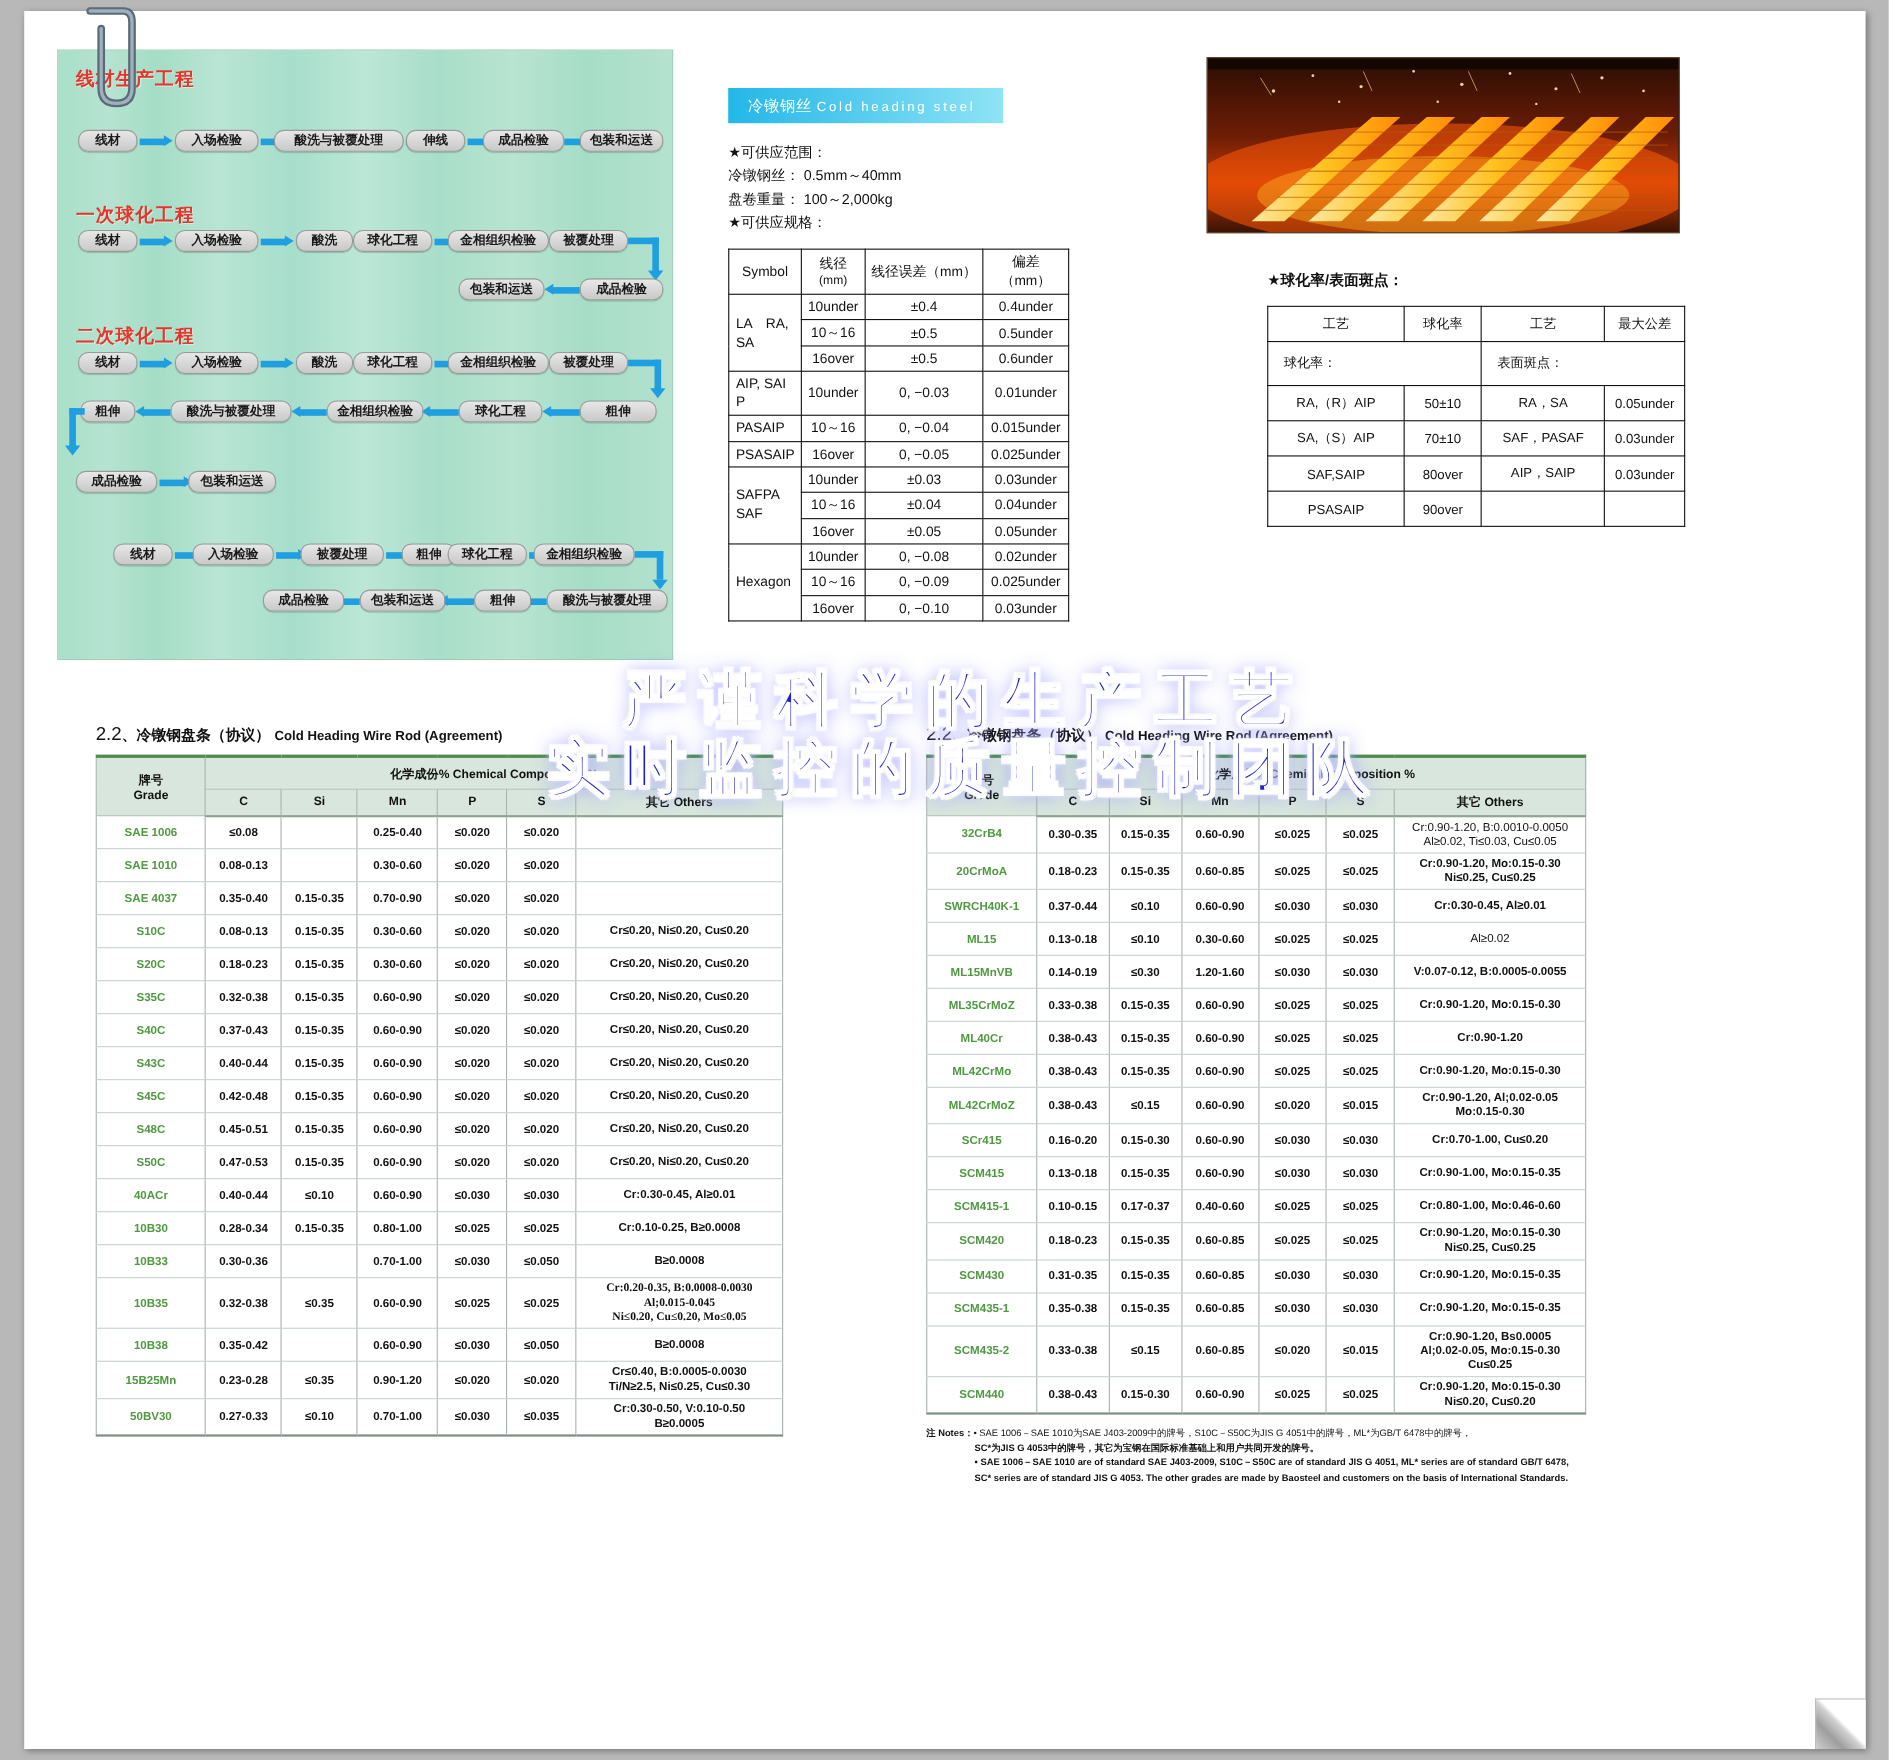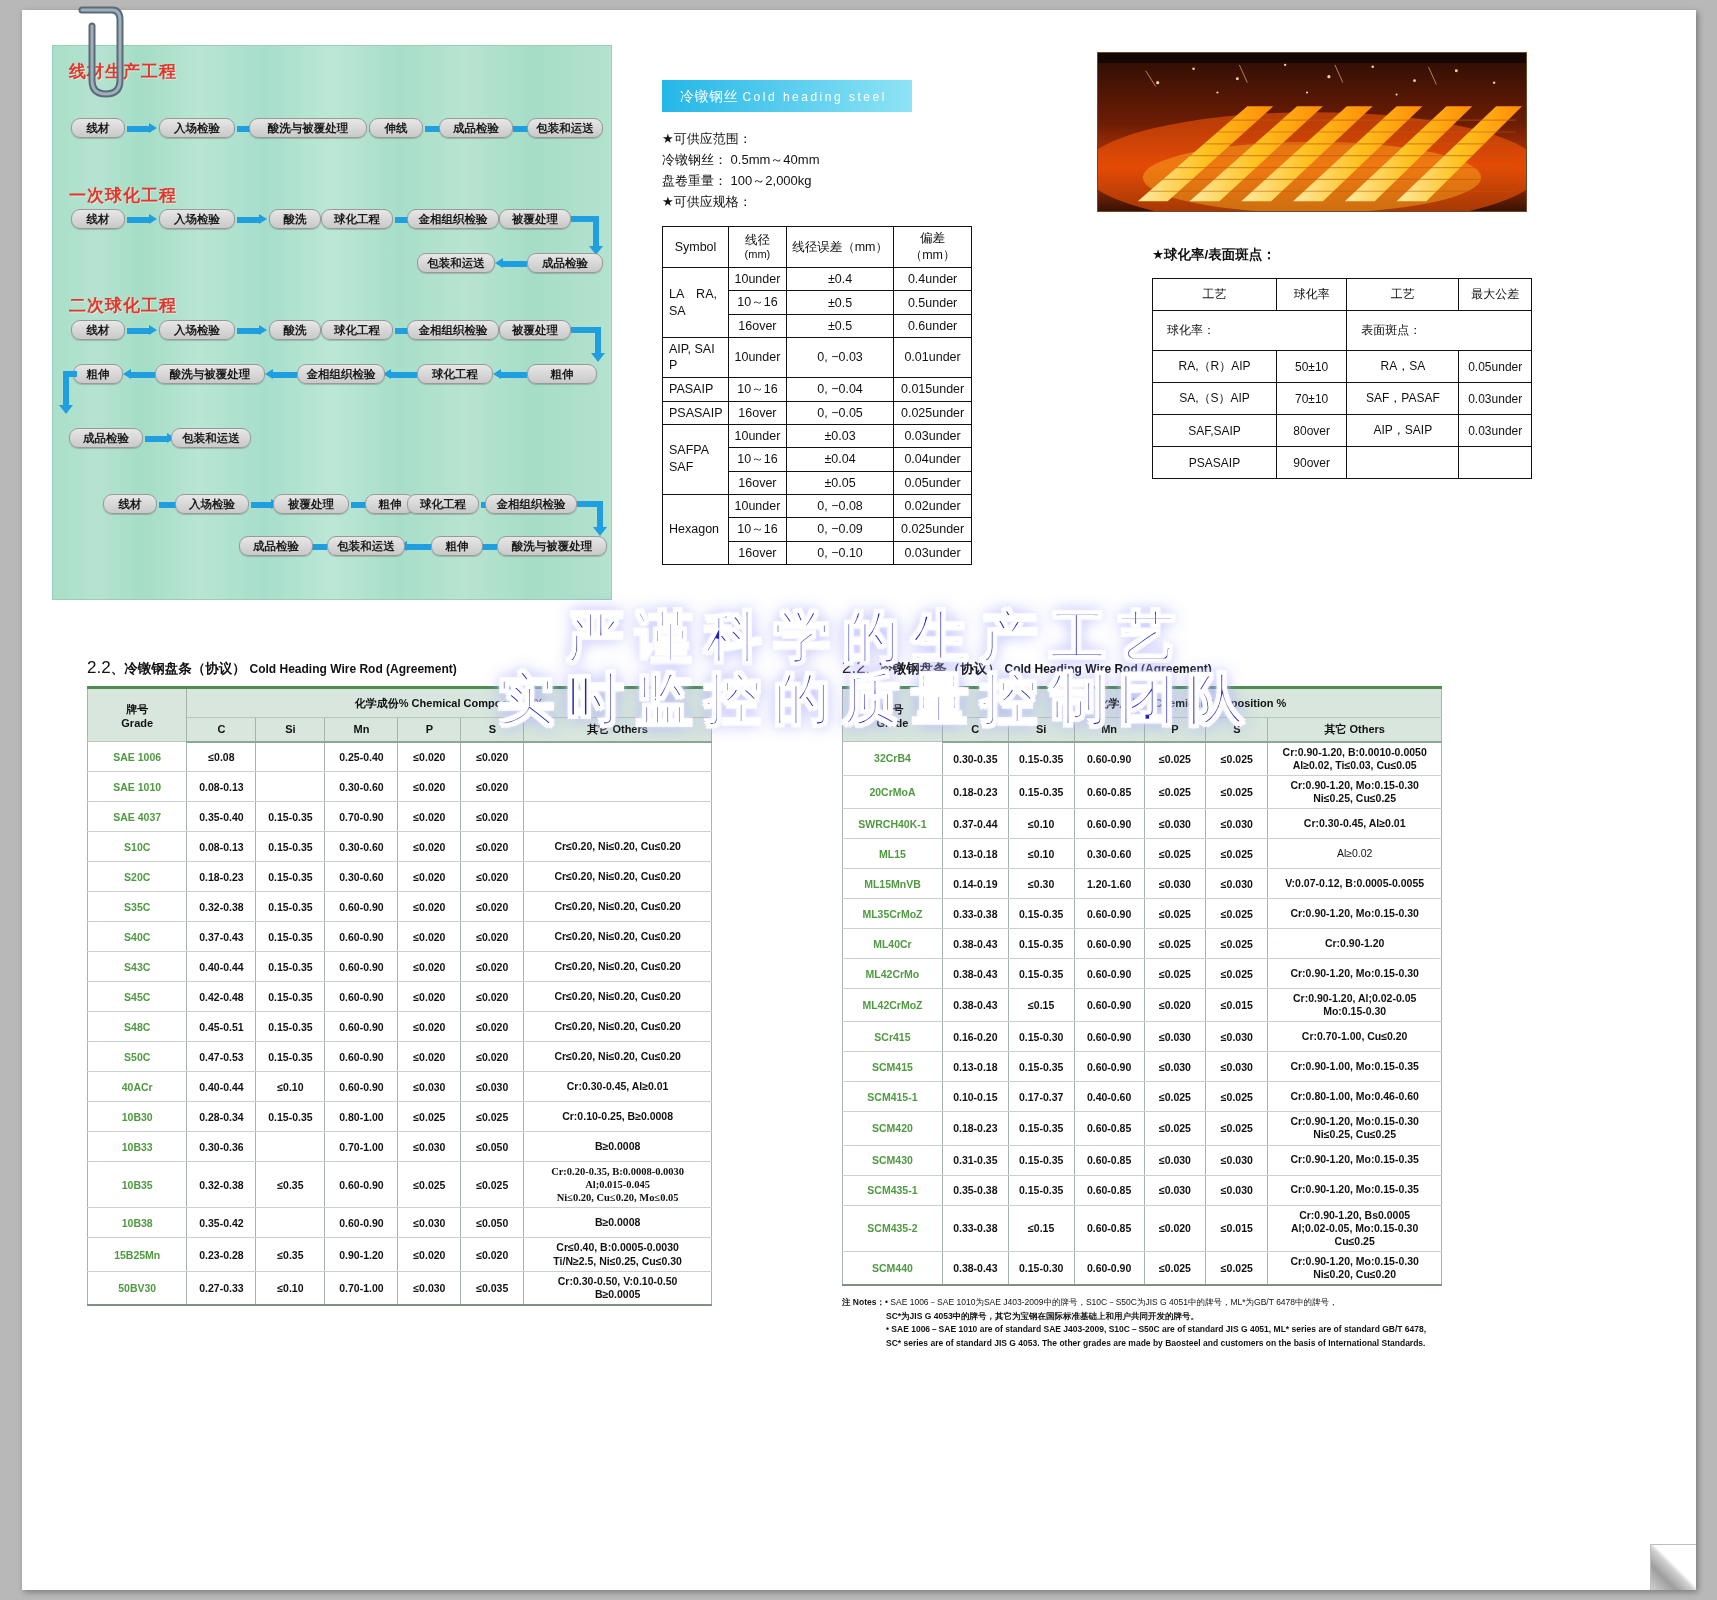--- a/index.html
+++ b/index.html
@@ -756,21 +756,21 @@
           </tr>
         </thead>
         <tbody>
           <tr>
             <td class="grade">32CrB4</td>
             <td>0.30-0.35</td>
             <td>0.15-0.35</td>
             <td>0.60-0.90</td>
             <td>≤0.025</td>
             <td>≤0.025</td>
-            <td style="font-weight: bold; line-height: 1.25;">Cr:0.90-1.20, B:0.0010-0.0050<br>Al≥0.02, Ti≤0.03, Cu≤0.05</td>
+            <td style="font-weight: normal; line-height: 1.25;">Cr:0.90-1.20, B:0.0010-0.0050<br>Al≥0.02, Ti≤0.03, Cu≤0.05</td>
           </tr>
           <tr>
             <td class="grade">20CrMoA</td>
             <td>0.18-0.23</td>
             <td>0.15-0.35</td>
             <td>0.60-0.85</td>
             <td>≤0.025</td>
             <td>≤0.025</td>
             <td style="font-weight: bold; line-height: 1.25;">Cr:0.90-1.20, Mo:0.15-0.30<br>Ni≤0.25, Cu≤0.25</td>
           </tr>

